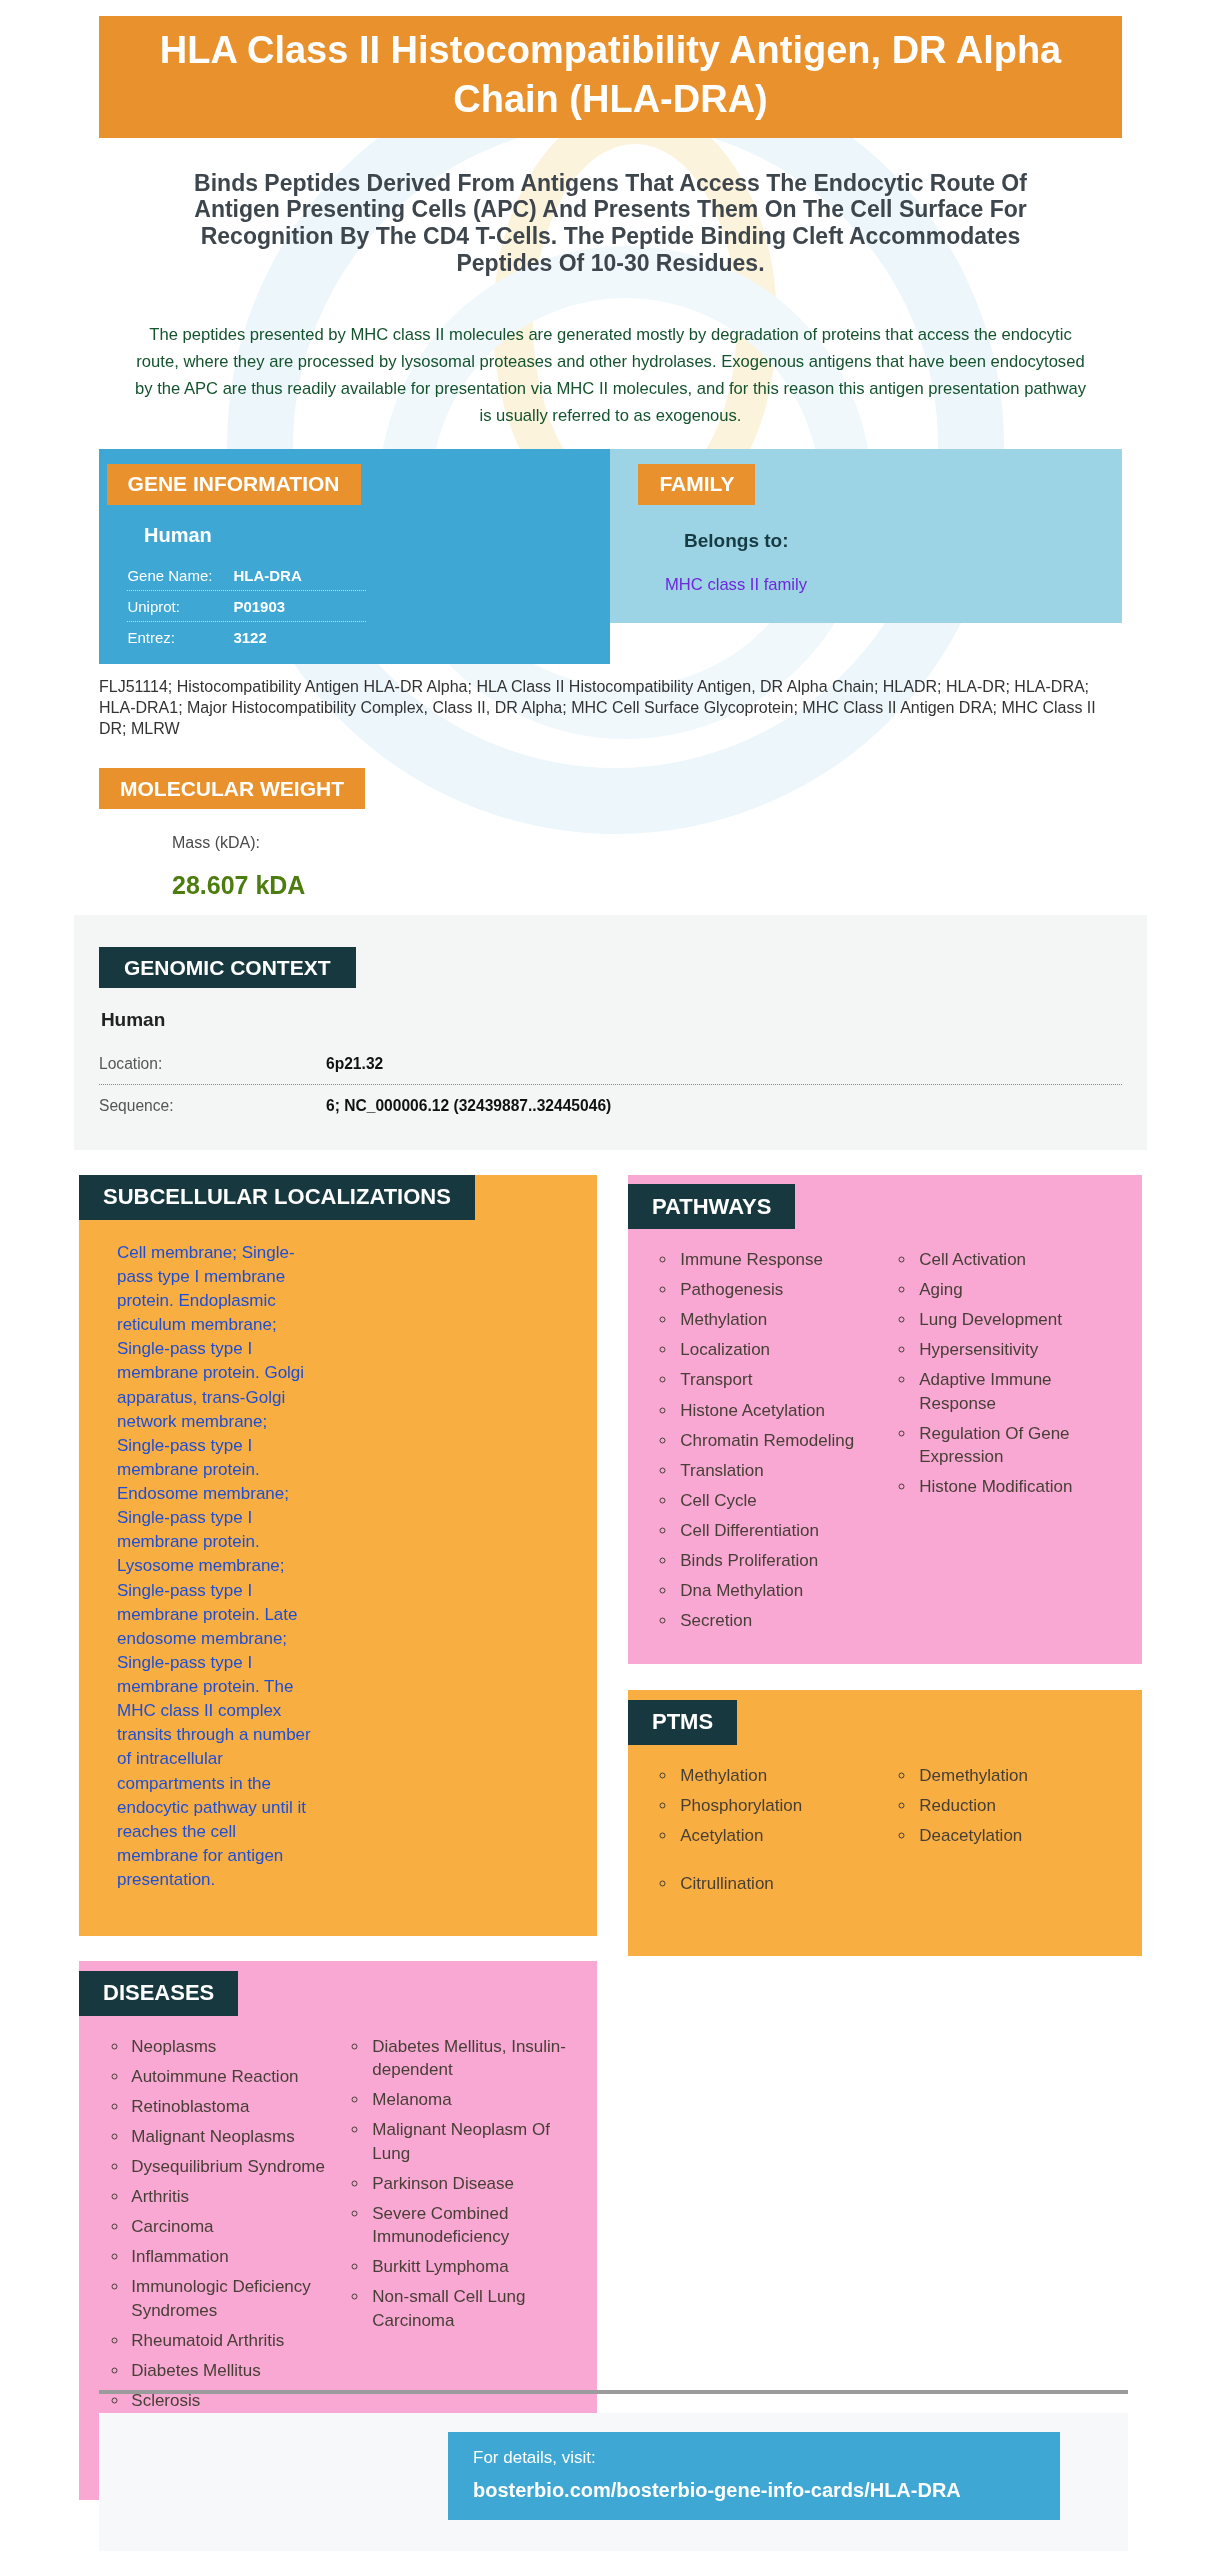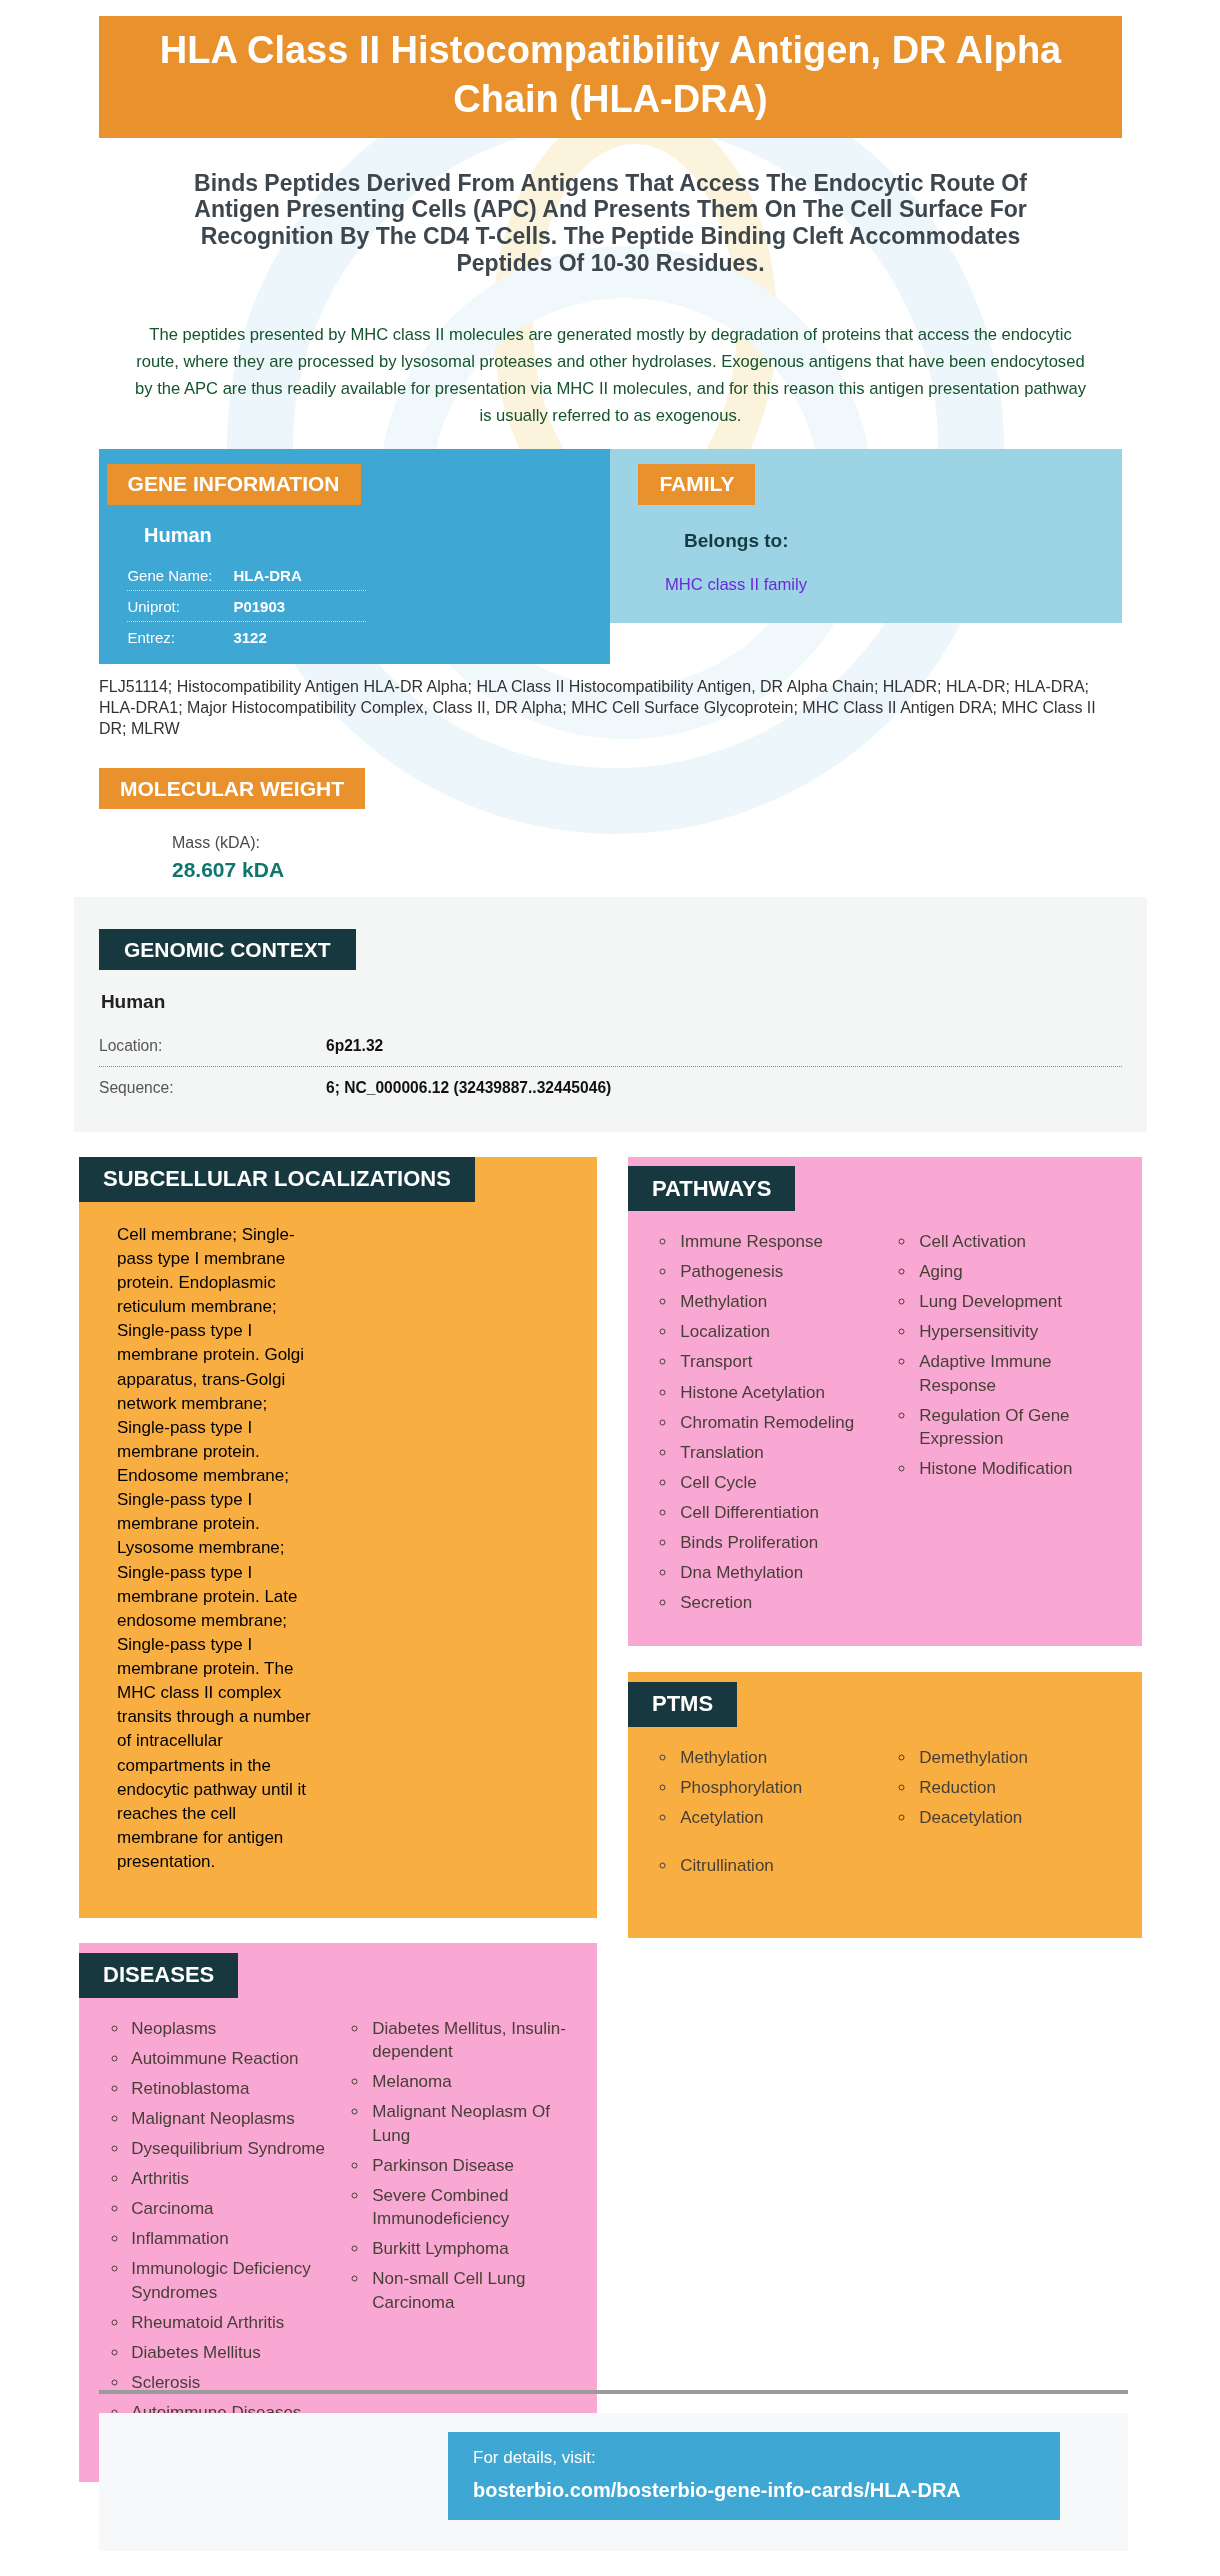--- a/index.html
+++ b/index.html
@@ -66,21 +66,21 @@
 
   .family-box { width: 513px; background: #9CD4E5; padding: 15px 0 28.4px; }
   .family-box .orange-label { margin-left: 28.4px; }
   .belongs { margin: 25px 0 0 74px; font-weight: bold; font-size: 19px; color: #173B42; }
   .family-value { margin: 23px 0 0 55px; font-size: 16.6px; color: #6d28d9; }
 
   .sec-label-alt { margin: 17px 0 0 99px; }
   .alt-text { margin: 13.3px 99px 0; font-size: 16px; line-height: 1.3; color: #333; }
   .sec-label-mw { margin: 28.4px 0 0 99px; }
   .mass-label { margin: 25px 0 0 172px; font-size: 16px; color: #4A4A4A; }
-  .mass-value { margin: 6px 0 0 172px; font-size: 21px; font-weight: bold; color: #0f766e; }
+  .mass-value { margin: 19px 0 0 172px; font-size: 25px; font-weight: bold; color: #4d7c0f; }
 
   .genomic { margin: 15px 74px 0; background: #F4F6F6; padding: 32px 25px 23px; }
   .teal-label {
     display: inline-block;
     background: #16383E;
     color: #fff;
     font-weight: bold;
     font-size: 21px;
     padding: 8.5px 25px;
   }
@@ -93,21 +93,21 @@
 
   .columns { margin: 25px 79px 0; display: flex; gap: 31px; align-items: flex-start; }
   .col-left { width: 528px; }
   .col-right { width: 524px; }
   .panel .teal-label { font-size: 22px; padding: 9.5px 24px; }
   .gold { background: #F9AE42; }
   .dkorange { background: #f9a8d4; }
   .pad-top { padding-top: 9.5px; }
 
   .subcell-panel { padding-bottom: 44px; }
-  .subcell-text { margin: 21px 0 0 38px; width: 204px; font-size: 17px; line-height: 1.42; color: #000000; }
+  .subcell-text { margin: 21px 0 0 38px; width: 204px; font-size: 17px; line-height: 1.42; color: #1d4ed8; }
 
   .bullet-cols { display: flex; padding: 19px 9.5px 25px 26.5px; }
   .bullet-col { width: 50%; }
   .bullet-col ul { margin: 0; padding-left: 23px; list-style-type: circle; }
   .bullet-col li { font-size: 17px; line-height: 1.38; color: #473F35; margin-bottom: 6.6px; padding-left: 2.8px; max-width: 197px; }
   .ptms-panel { margin-top: 26.5px; padding-bottom: 28.4px; }
   .ptms-panel .bullet-col:first-child li:nth-child(4) { margin-top: 25px; }
   .diseases-panel { margin-top: 25px; padding-bottom: 26.5px; }
 
   .footer-area { position: absolute; left: 99px; right: 93px; bottom: 25px; z-index: 1; }

